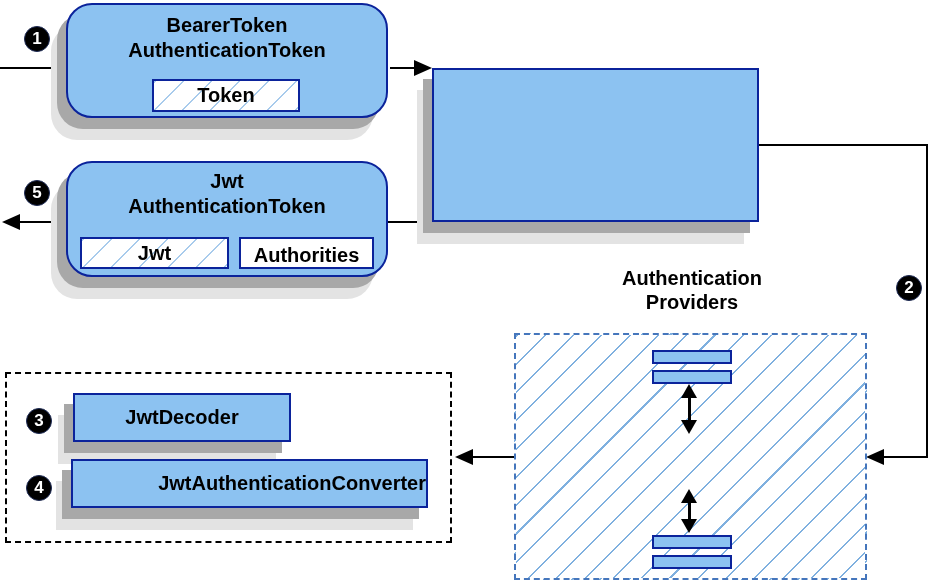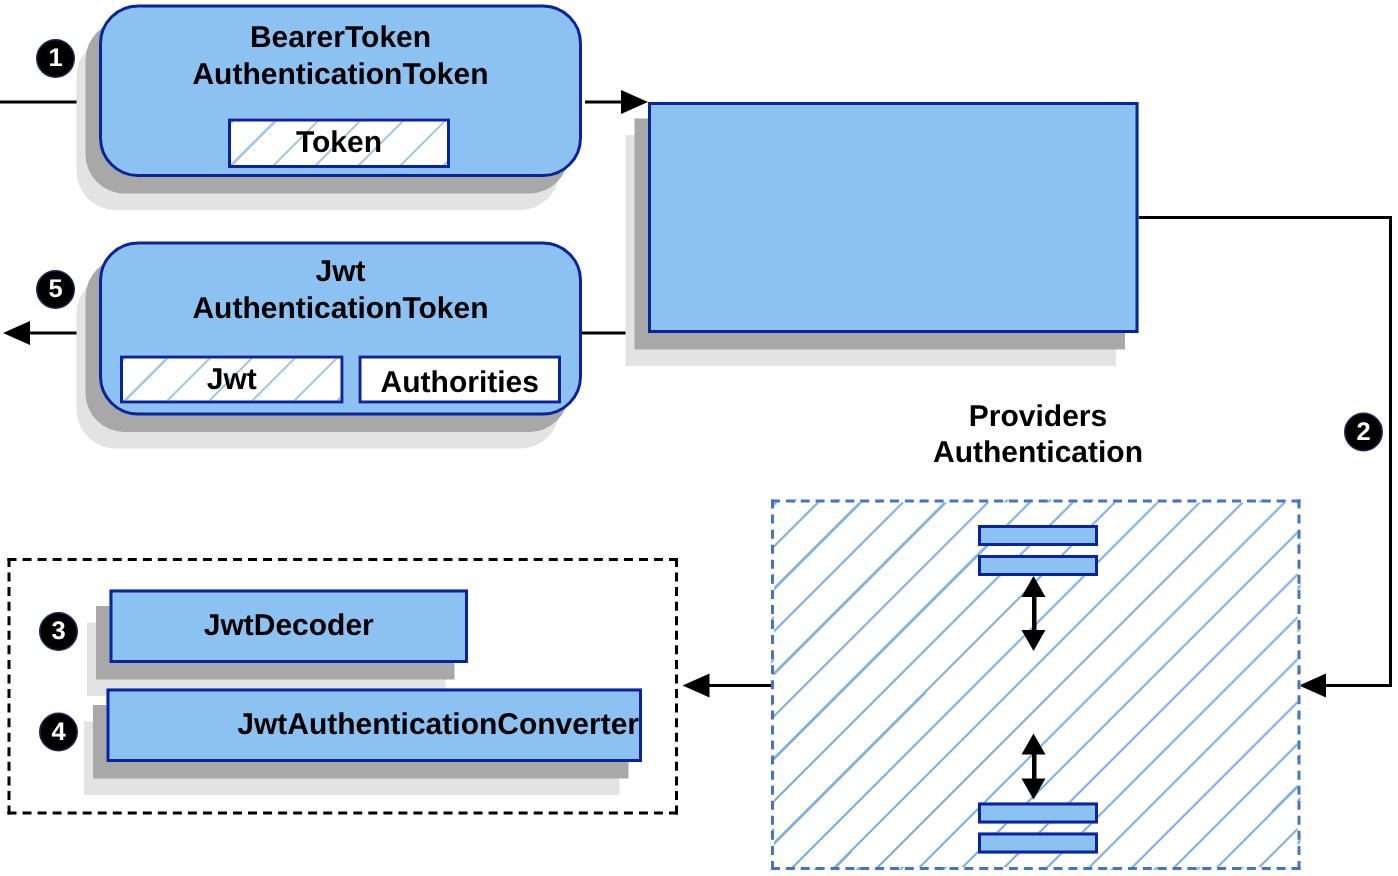--- a/index.html
+++ b/index.html
@@ -88,43 +88,43 @@
     </div>
     <div class="field" style="left:171px;top:74px;width:135px;height:32px;align-items:flex-end;">
       <span>Authorities</span>
     </div>
   </div>
 
   <div class="box shadowed" style="left:432px;top:68px;width:327px;height:154px;">
   </div>
 
   <div class="providers-caption" style="left:557px;top:266px;width:270px;">
+    <div>Authentication</div>
     <div>Providers</div>
-    <div>Authentication</div>
   </div>
 
   <div class="group group-providers" style="left:514px;top:333px;width:353px;height:247px;"></div>
 
   <div class="bar" style="left:652px;top:350px;"></div>
   <div class="bar" style="left:652px;top:370px;"></div>
   <div class="bar" style="left:652px;top:535px;"></div>
   <div class="bar" style="left:652px;top:555px;"></div>
 
   <div class="ah ah-up" style="left:681px;top:384px;"></div>
   <div class="vline" style="left:688px;top:396px;width:3px;height:26px;"></div>
   <div class="ah ah-down" style="left:681px;top:420px;"></div>
 
   <div class="ah ah-up" style="left:681px;top:489px;"></div>
   <div class="vline" style="left:688px;top:501px;width:3px;height:20px;"></div>
   <div class="ah ah-down" style="left:681px;top:519px;"></div>
 
 
   <div class="group group-converters" style="left:5px;top:372px;width:447px;height:171px;"></div>
 
-  <div class="box shadowed center-label" style="left:73px;top:393px;width:239px;height:49px;">
+  <div class="box shadowed center-label" style="left:73px;top:393px;width:218px;height:49px;">
     <span>JwtDecoder</span>
   </div>
 
   <div class="box shadowed center-label" style="left:71px;top:459px;width:357px;height:49px;justify-content:flex-end;">
     <span>JwtAuthenticationConverter</span>
   </div>
 
   <div class="badge" style="left:24px;top:26px;">
     <span>1</span>
   </div>

